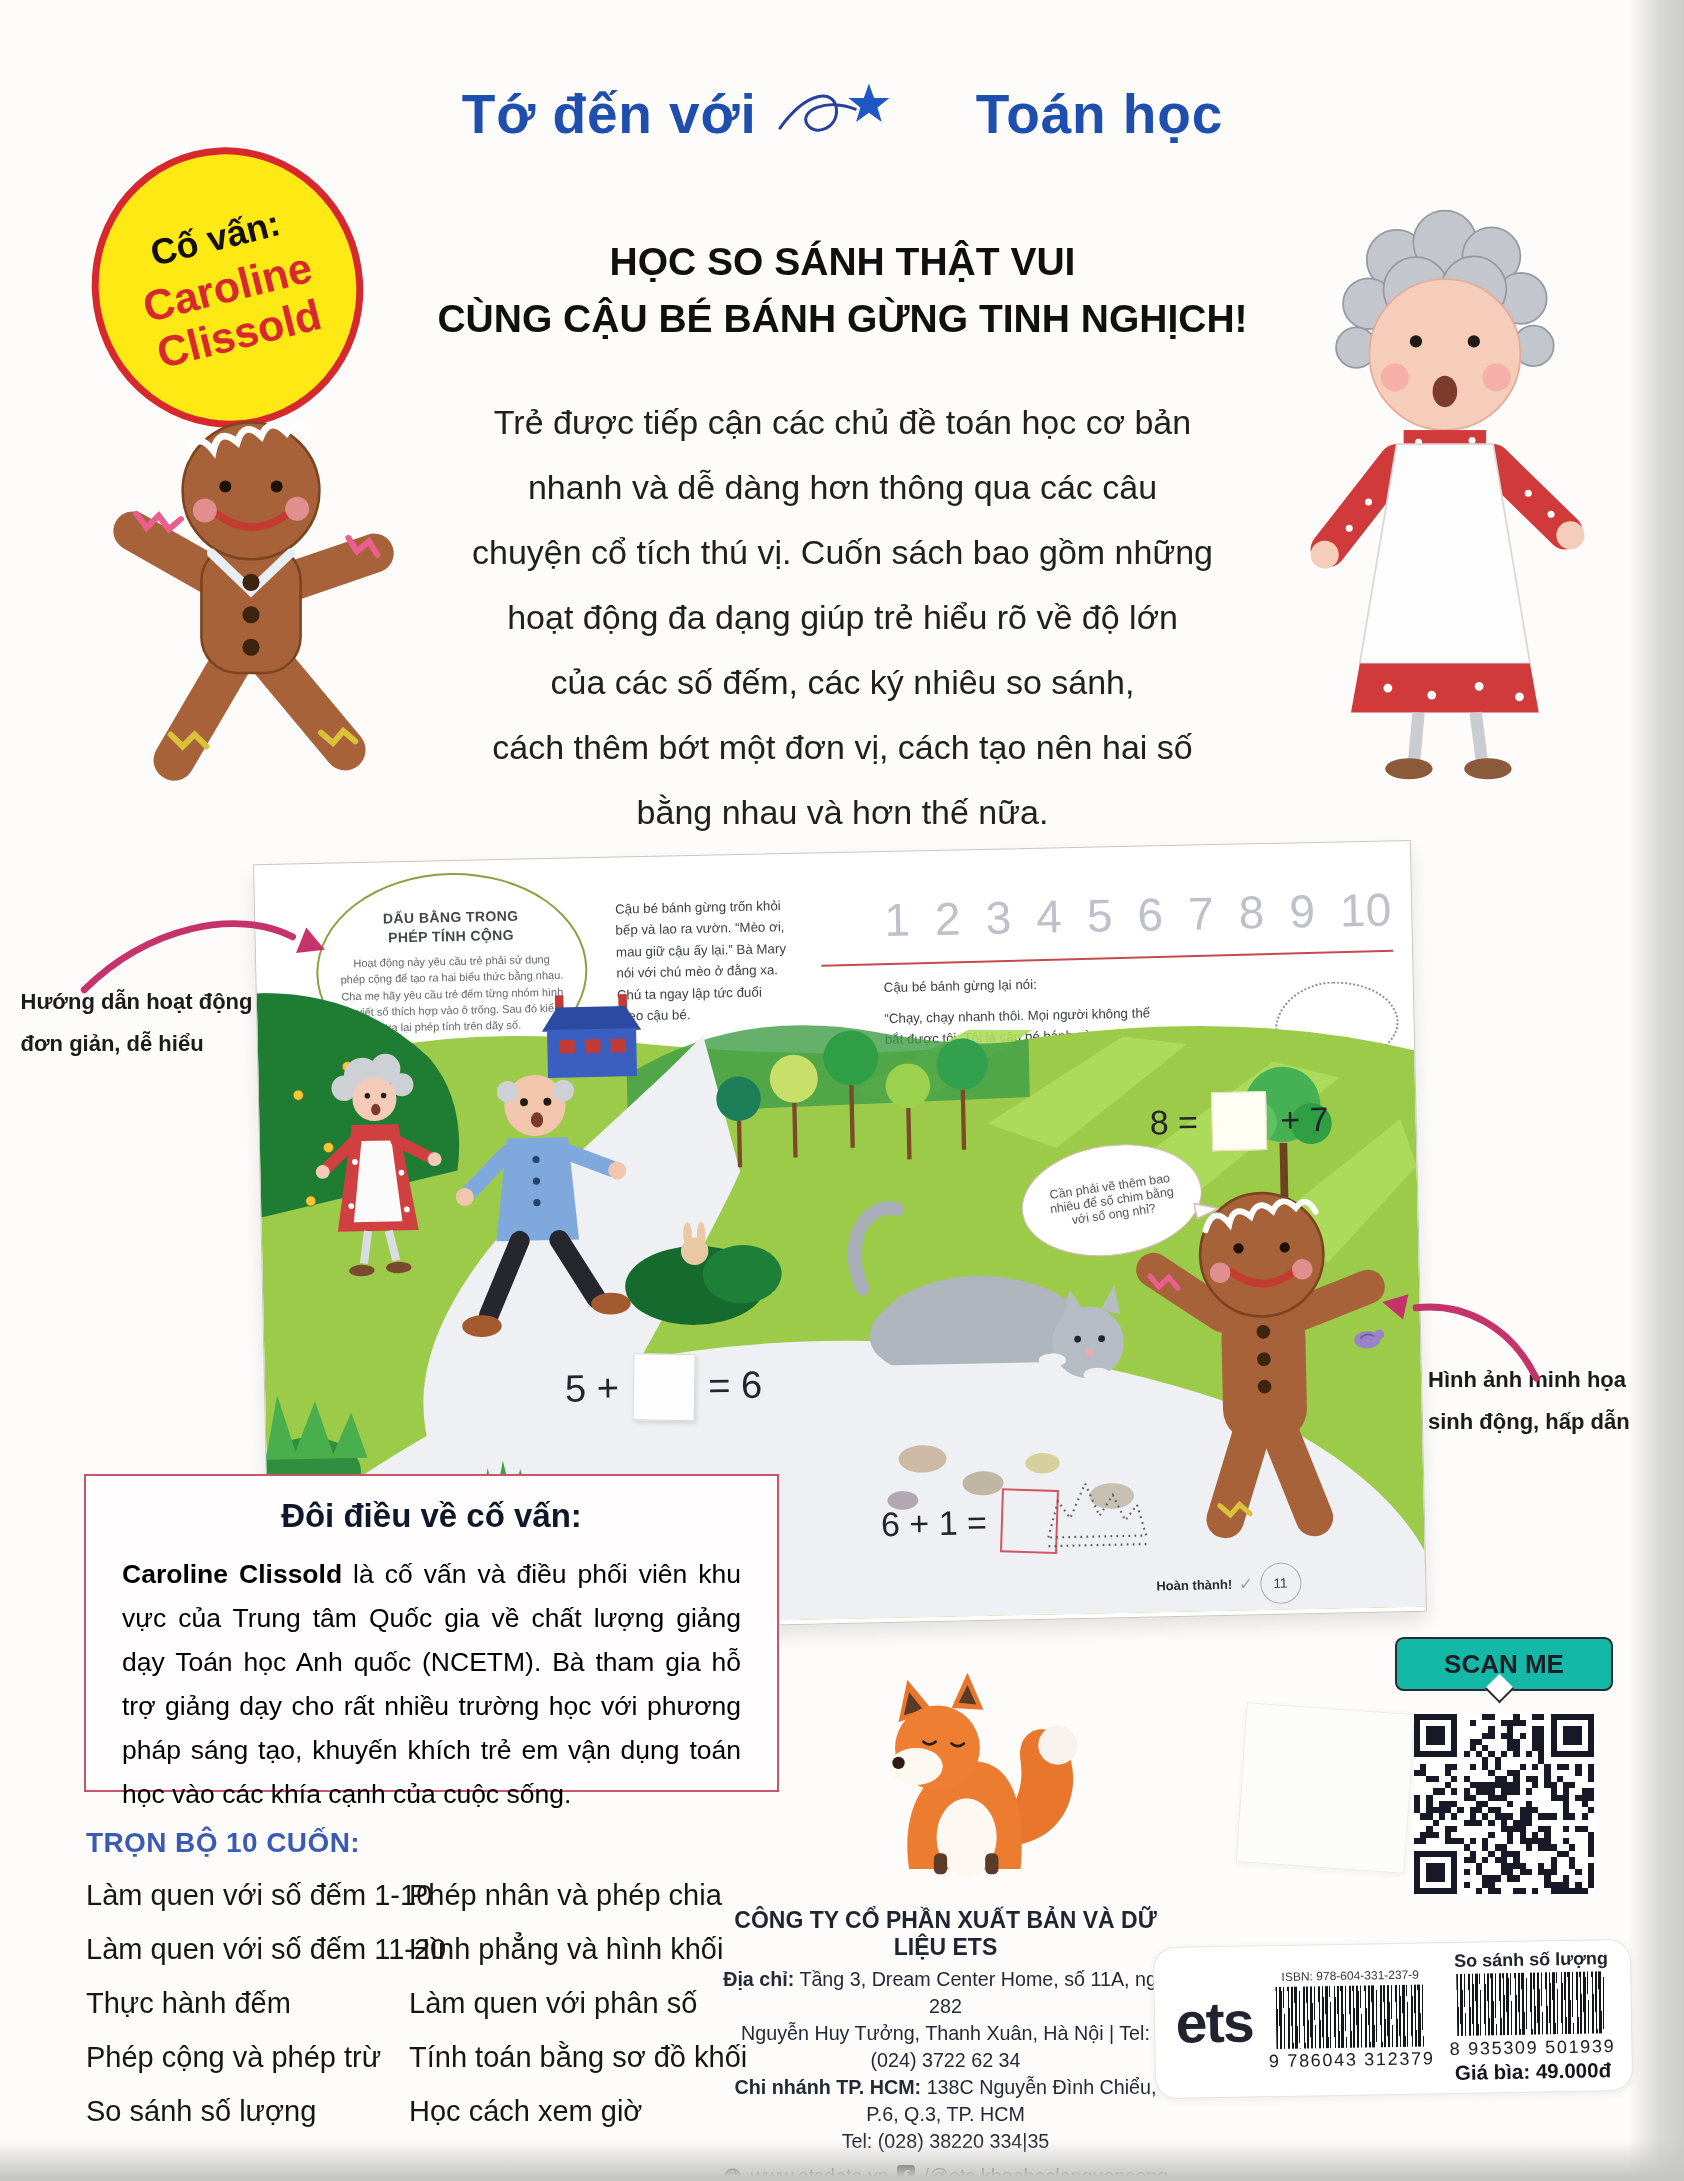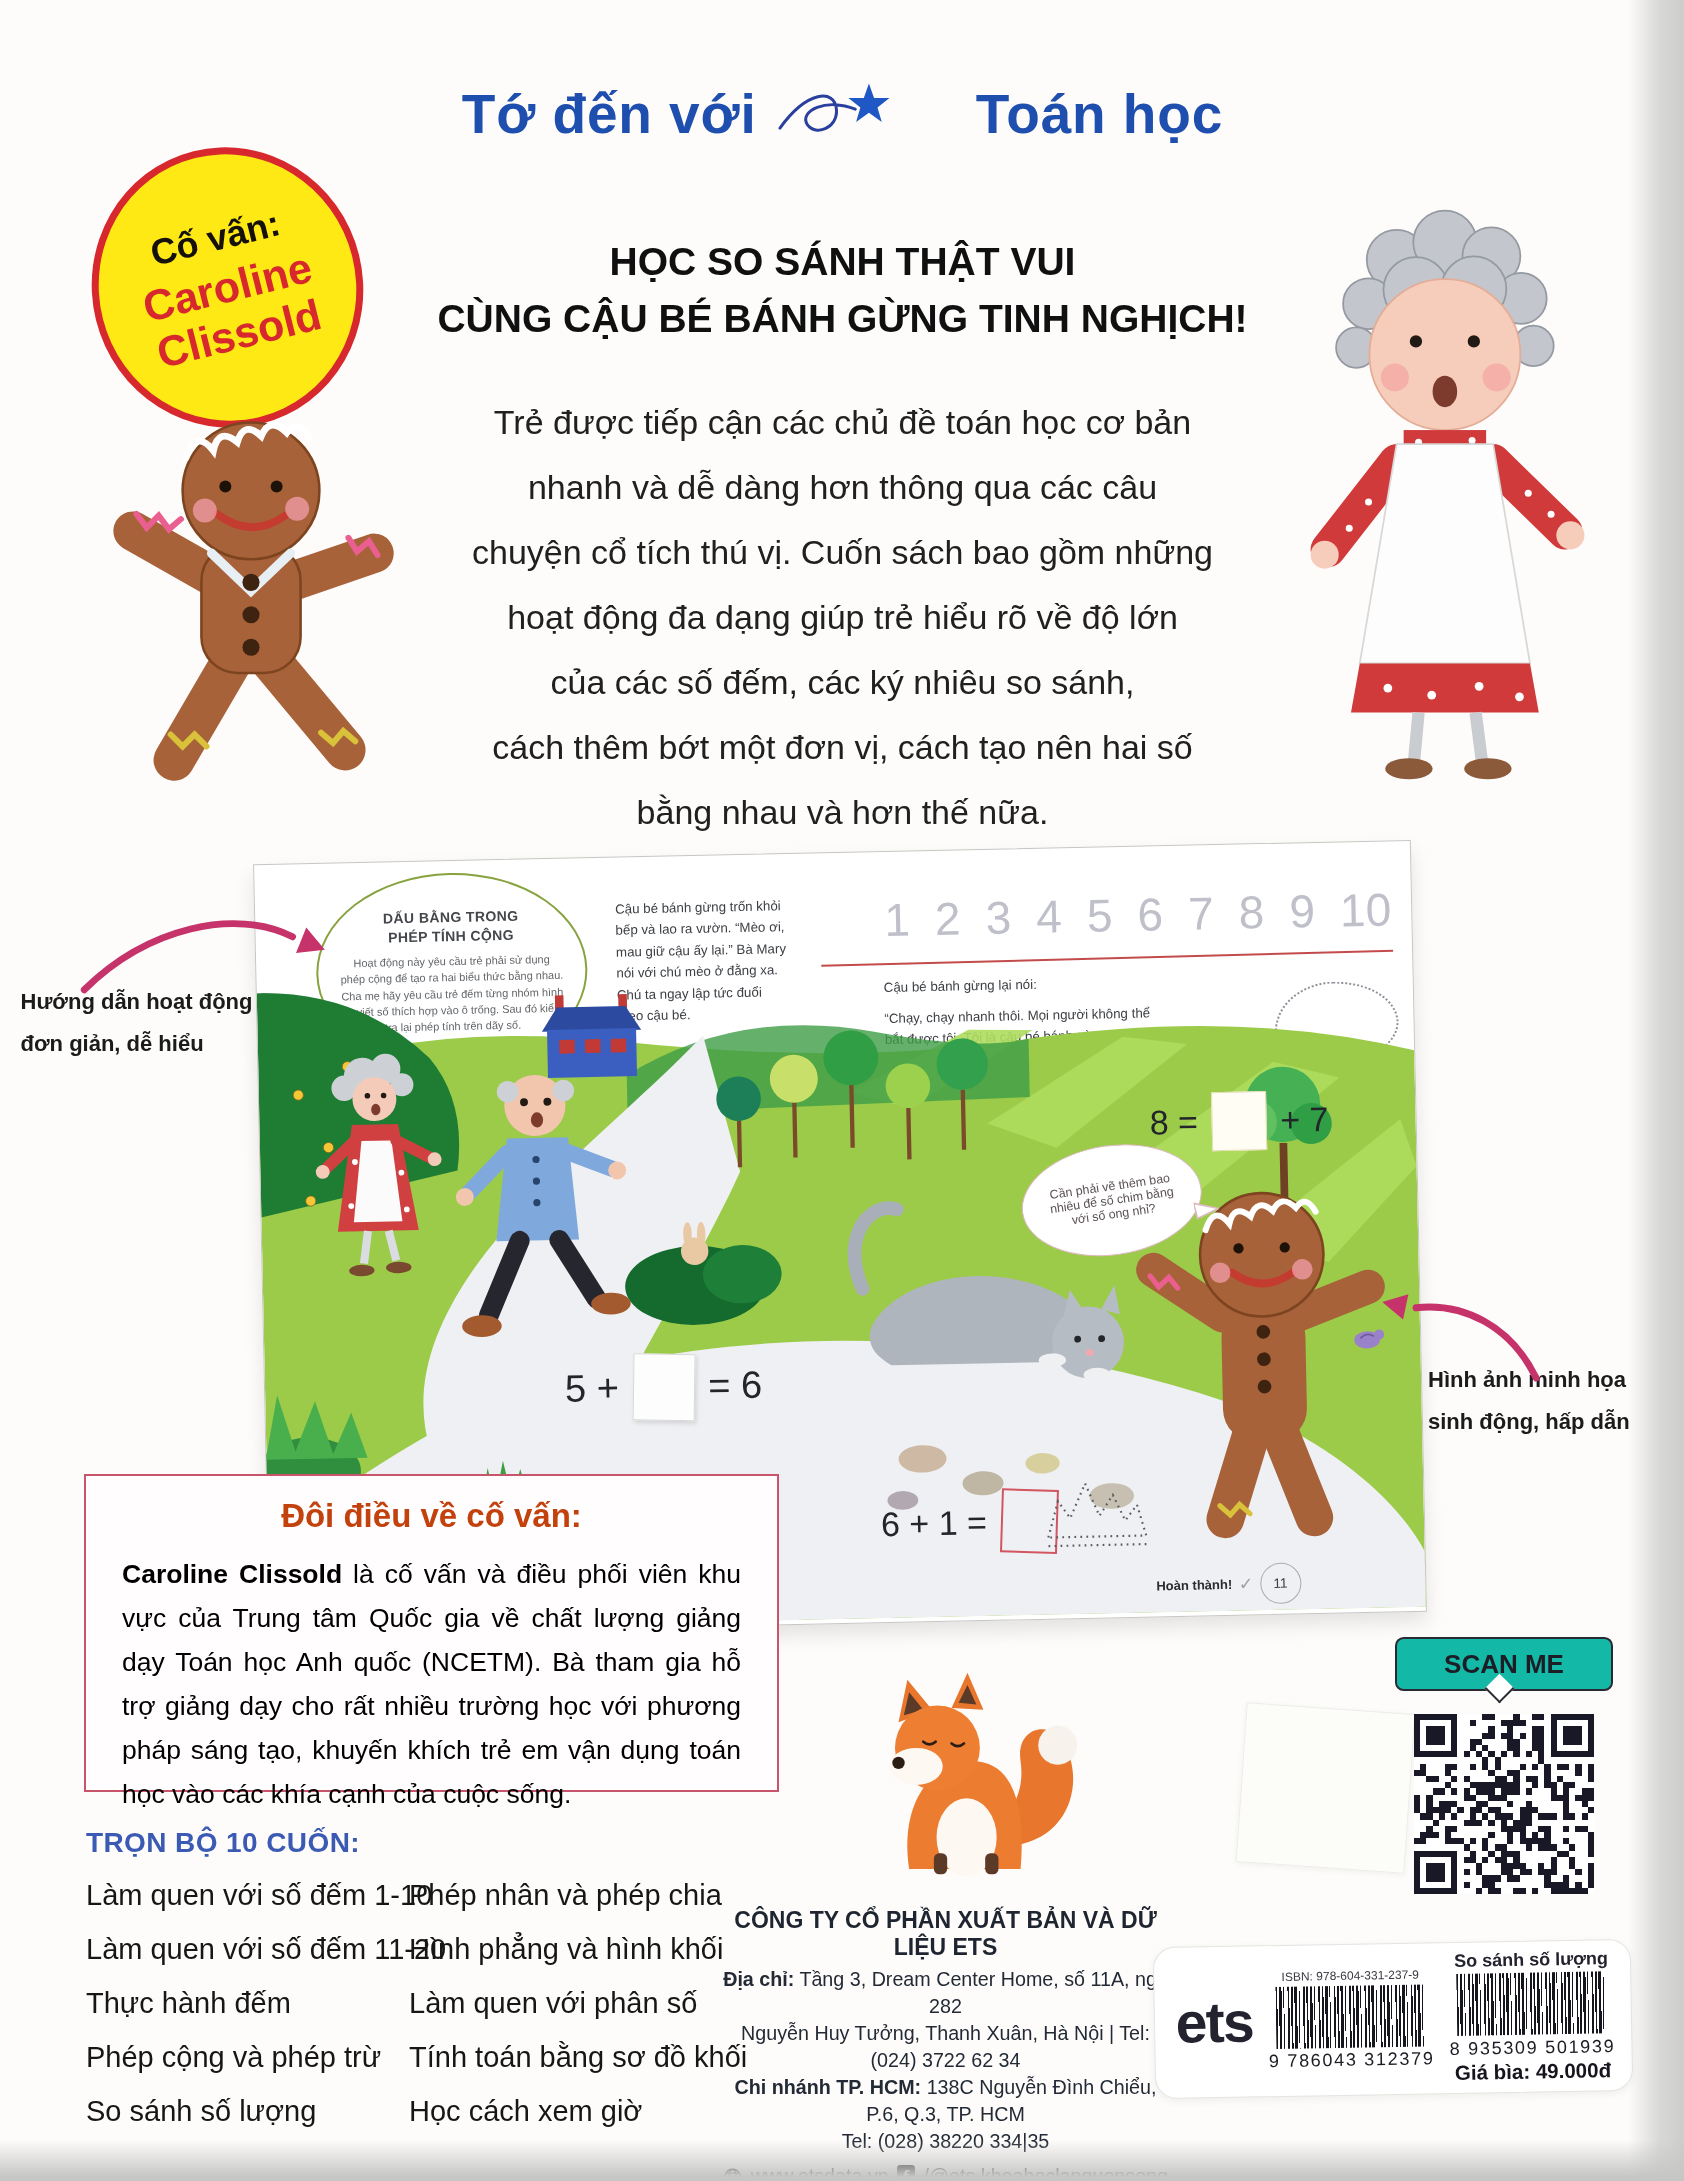--- a/index.html
+++ b/index.html
@@ -52,21 +52,21 @@
   .complete-check{font-size:17px;color:#9aa0a6;}
   .page-circle{width:39px;height:39px;border:1.3px solid #a9aca9;border-radius:50%;display:flex;
                align-items:center;justify-content:center;font-size:13.7px;color:#3c3f44;}
   
   .annot{font-size:22px;font-weight:600;line-height:42px;color:#1b1b1b;}
   .annot-left{left:20.5px;top:981px;}
   .annot-right{left:1428px;top:1359px;}
   
   .advisor{left:84px;top:1474px;width:695px;height:318px;border:2.6px solid #c7556b;background:#fffdfd;
            box-sizing:border-box;padding:20.5px 36px;}
-  .advisor-title{text-align:center;font-size:33px;font-weight:700;color:#c2410c;margin-bottom:17px;}
+  .advisor-title{text-align:center;font-size:33px;font-weight:700;color:#0f172a;margin-bottom:17px;}
   .advisor-body{font-size:26.5px;line-height:44px;color:#000000;text-align:justify;}
   .advisor-body b{font-weight:700;}
   
   .scanme{left:1395px;top:1637px;width:214px;height:50px;border:2.6px solid #2a2a33;border-radius:8.6px;background:#14b8a6;
           display:flex;align-items:center;justify-content:center;font-size:26px;font-weight:700;color:#1d1d26;}
   .scanme::after{content:"";position:absolute;left:92px;bottom:-10.3px;width:19px;height:19px;background:#fff;
           border-right:2.6px solid #2a2a33;border-bottom:2.6px solid #2a2a33;transform:rotate(45deg);}
   .qr{left:1414px;top:1714px;width:180px;height:180px;display:grid;grid-template-columns:repeat(29,1fr);
       grid-template-rows:repeat(29,1fr);background:#fff;}
   .qr div{background:#fff;} .qr div.on{background:#181826;}

